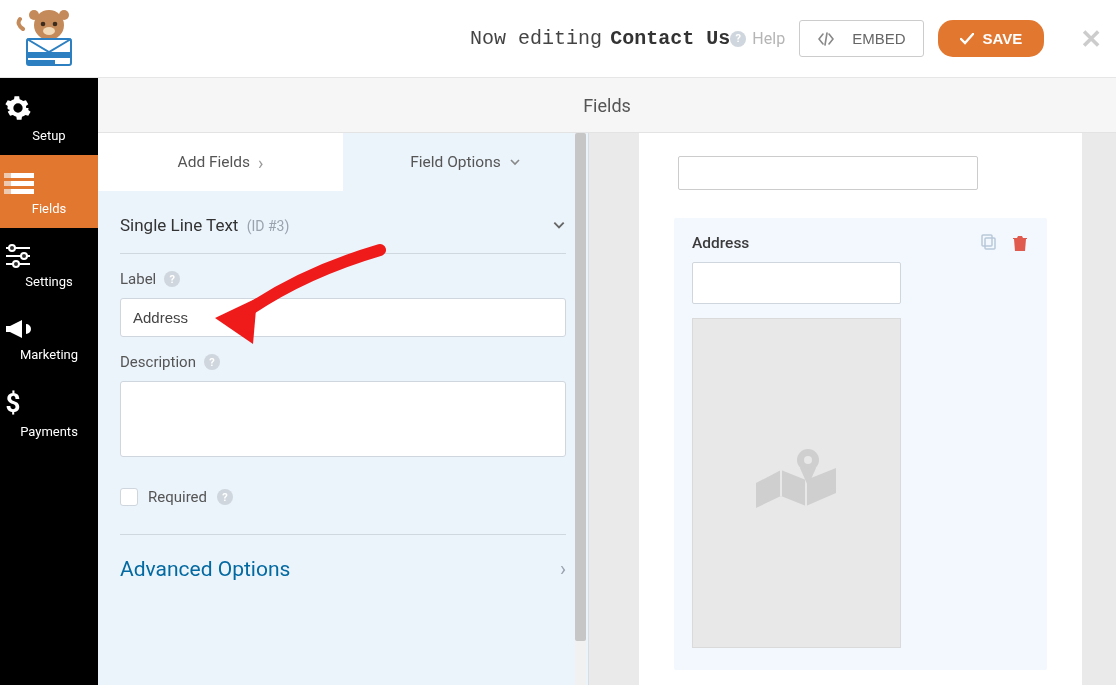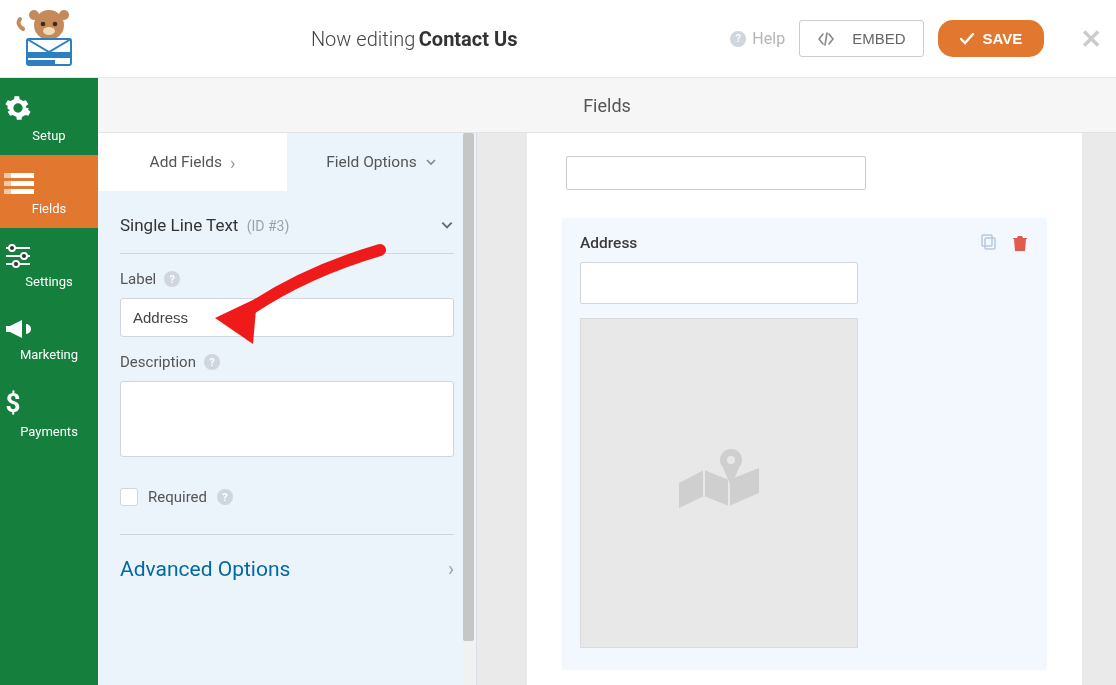--- a/index.html
+++ b/index.html
@@ -9,52 +9,52 @@
     width: 1116px; height: 685px; overflow: hidden; position: relative;
   }
 
   
   .topbar {
     height: 78px; border-bottom: 1px solid #e6e6e6;
     display: flex; align-items: center; position: relative;
   }
   .logo { width: 98px; display:flex; align-items:center; justify-content:center; }
   .logo svg { width: 66px; height: 60px; }
-  .title-area { flex: 1; text-align: center; }
+  .title-area { flex: 1; text-align: right; font-family: Liberation Mono, monospace; }
   .now-editing { font-size: 20px; color: #444; font-weight: 300; display:inline; }
   .form-name  { font-size: 20px; color: #333; font-weight: 700; display:inline; }
   .hdr-right { display:flex; align-items:center; gap: 14px; margin-right: 36px; }
   .help-link { color:#b5b5b5; font-size: 16px; display:flex; align-items:center; gap:6px; cursor:pointer; }
   .btn-embed {
     border:1px solid #ccc; background:#fff; color:#666; font-size:15px; font-weight:500;
     padding: 9px 18px; border-radius:3px; display:flex; align-items:center; gap:18px; cursor:pointer;
   }
   .btn-save {
     background:#e27730; color:#fff; border:none; font-size:15px; font-weight:600;
     padding: 10px 22px; border-radius:15px; display:flex; align-items:center; gap:8px; cursor:pointer;
   }
   .close-x { color:#ccc; font-size:26px; font-weight:bold; cursor:pointer; margin-right:14px; }
 
   
-  .leftnav { position:absolute; left:0; top:78px; width:98px; bottom:0; background:#15803d; }
+  .leftnav { position:absolute; left:0; top:78px; width:98px; bottom:0; background:#000000; }
   .nav-item { color:#fff; text-align:center; padding:16px 4px 12px; cursor:pointer; font-size:13px; }
   .nav-item.active { background:#e27730; }
   .nav-item .icon { display:block; margin:0 auto 6px; }
 
   
   .subheader { position:absolute; left:98px; top:78px; right:0; height:55px;
     background:#f6f6f6; border-bottom:1px solid #e3e3e3;
     display:flex; align-items:center; justify-content:center; font-size:18px; color:#555; }
 
   
   .workspace { position:absolute; left:98px; top:133px; right:0; bottom:0; display:flex; }
 
   
   .panel {
-    width:379px; background:#ebf3fb; border-right:1px solid #d7dde3; height:100%;
+    width:491px; background:#ebf3fb; border-right:1px solid #d7dde3; height:100%;
     display:flex; flex-direction:column; position:relative;
   }
   .panel-tabs { height:58px; display:flex; }
   .panel-tab { flex:1; display:flex; align-items:center; justify-content:center; gap:8px;
     font-size:15.5px; color:#555; background:#ebf3fb; cursor:pointer; }
   .panel-tab.inactive { background:#fff; }
   .panel-tab .chev::after { content:"›"; color:#999; font-size:18px; }
   .panel-tab .chev-down { width:12px; height:12px; }
 
   .panel-body { padding: 0 22px; }

